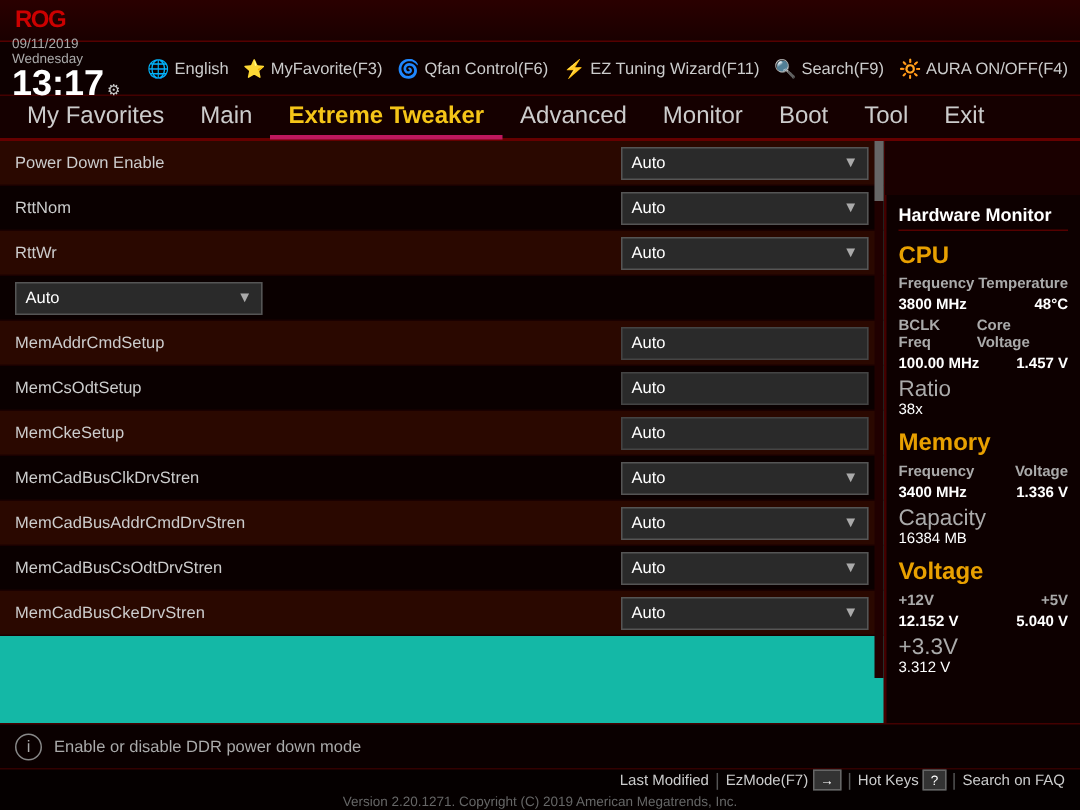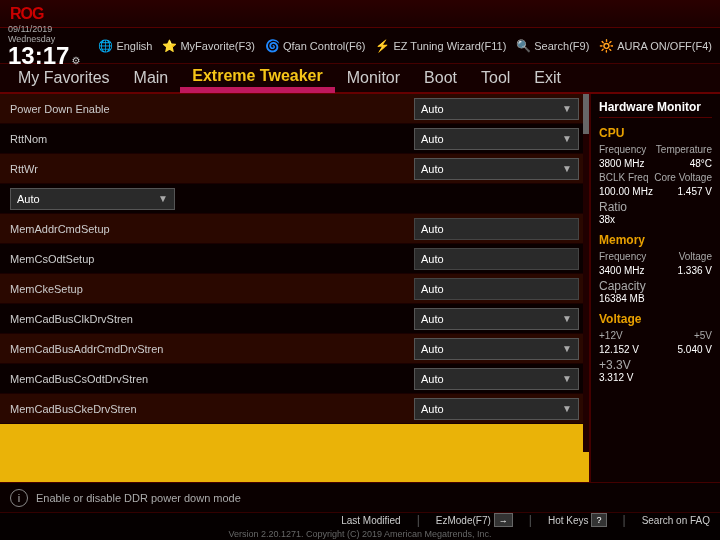--- a/index.html
+++ b/index.html
@@ -79,35 +79,35 @@
       height: 100%;
       display: flex;
       align-items: center;
       color: #ccc;
       font-size: 16px;
       cursor: pointer;
       white-space: nowrap;
     }
     .nav-item.active {
       color: #f5c518;
-      border-bottom: 6px solid #be185d;
+      border-bottom: 3px solid #be185d;
       font-weight: bold;
       margin-bottom: -2px;
     }
 
     
     .main-content {
       display: flex;
       height: calc(540px - 28px - 36px - 30px - 30px - 28px);
     }
 
     
     .settings-panel {
       flex: 1;
-      background: #eab308;
+      background: #14b8a6;
       overflow: hidden;
       border-right: 1px solid #400;
     }
 
     .setting-row {
       display: flex;
       align-items: center;
       border-bottom: 1px solid #1a0000;
       height: 30px;
       padding: 0 10px;
@@ -156,44 +156,46 @@
       align-items: center;
     }
 
     
     .hw-monitor {
       width: 130px;
       background: #0d0000;
       padding: 6px 8px;
       border-left: 1px solid #400;
       overflow: hidden;
+      margin-top: 36px;
     }
     .hw-title {
       color: #fff;
       font-size: 12px;
       font-weight: bold;
       margin-bottom: 6px;
       padding-bottom: 3px;
       border-bottom: 1px solid #500;
     }
     .hw-section-title {
       color: #e8a000;
-      font-size: 12px;
+      font-size: 16px;
       font-weight: bold;
       margin: 8px 0 4px 0;
     }
     .hw-row {
       display: flex;
       justify-content: space-between;
       margin-bottom: 3px;
+      font-weight: bold;
     }
     .hw-label { color: #aaa; font-size: 10px; }
     .hw-value { color: #fff; font-size: 10px; }
     .hw-single { color: #fff; font-size: 10px; margin-bottom: 3px; }
-    .hw-single-label { color: #aaa; font-size: 12px; }
+    .hw-single-label { color: #aaa; font-size: 15px; }
 
     
     .bottom-info {
       background: #0a0000;
       border-top: 1px solid #400;
       height: 30px;
       display: flex;
       align-items: center;
       padding: 0 10px;
     }
@@ -219,21 +221,21 @@
       height: 28px;
       display: flex;
       flex-direction: column;
       justify-content: center;
     }
     .footer-top {
       display: flex;
       align-items: center;
       justify-content: flex-end;
       padding: 0 10px;
-      gap: 16px;
+      gap: 4px;
       height: 14px;
     }
     .footer-btn {
       color: #ccc;
       font-size: 10px;
       cursor: pointer;
       display: flex;
       align-items: center;
       gap: 3px;
     }
@@ -321,20 +323,21 @@
       <span class="icon">🔆</span>
       <span>AURA ON/OFF(F4)</span>
     </div>
   </div>
 </div>
 
 <div class="nav-menu">
   <div class="nav-item">My Favorites</div>
   <div class="nav-item">Main</div>
   <div class="nav-item active">Extreme Tweaker</div>
+  <div class="nav-item">Advanced</div>
   <div class="nav-item">Monitor</div>
   <div class="nav-item">Boot</div>
   <div class="nav-item">Tool</div>
   <div class="nav-item">Exit</div>
 </div>
 
 <div class="main-content">
 
   <div class="settings-panel">
 

